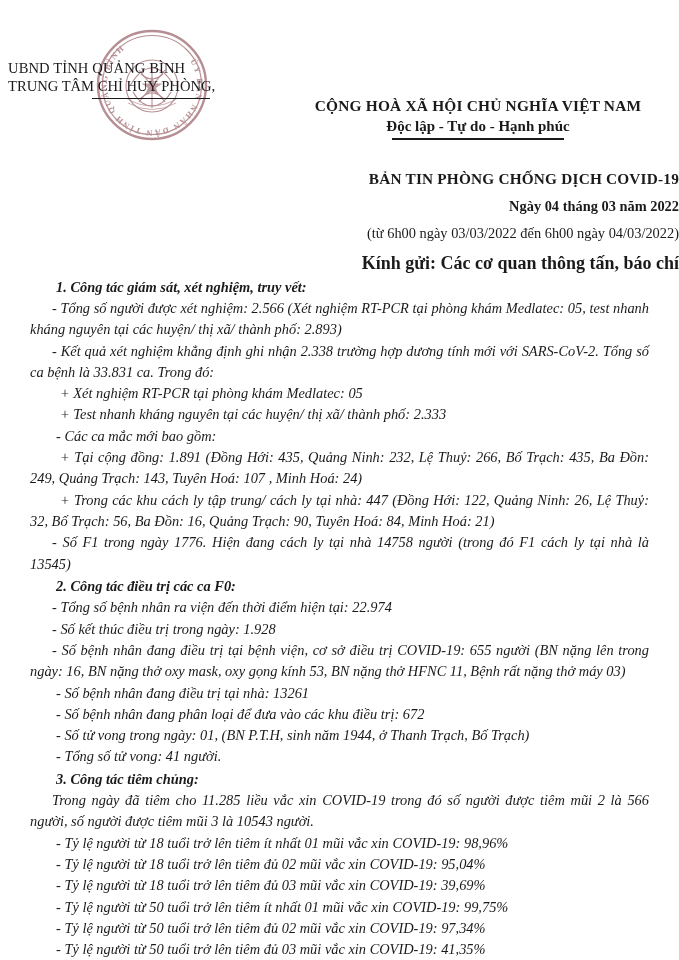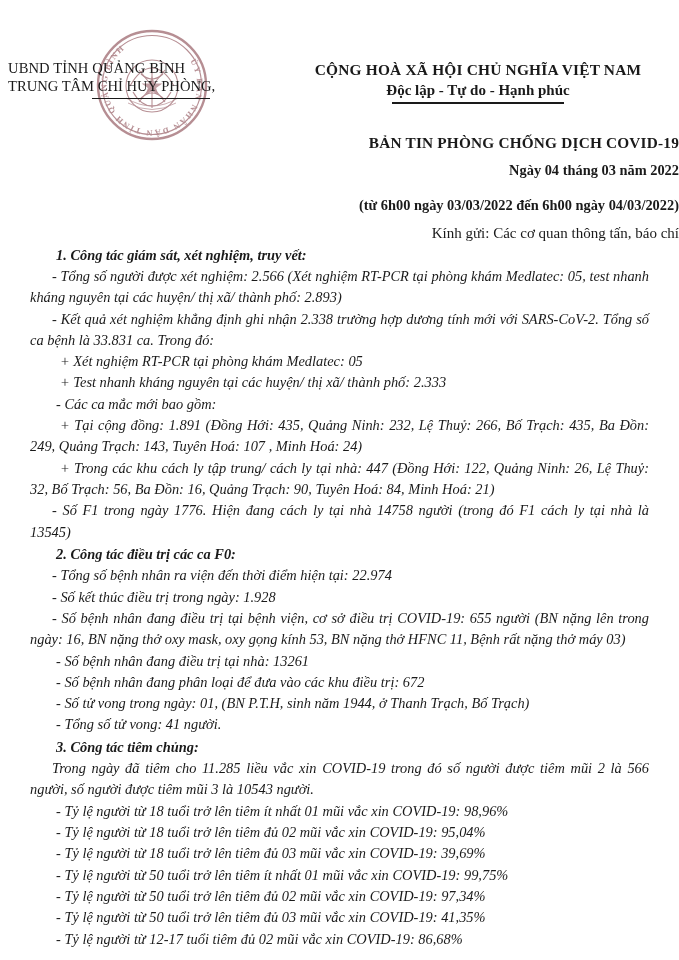--- a/index.html
+++ b/index.html
@@ -41,20 +41,21 @@
   }
   .hdr-left {
     width: 285px;
     text-align: left;
     padding-left: 8px;
   }
   .hdr-right {
     flex: 1;
     text-align: center;
     padding-right: 16px;
+    margin-top: 36px;
   }
   .org-line1 {
     font-size: 14.6px;
     letter-spacing: .1px;
     line-height: 1.22;
   }
   .org-line2, .org-line3 {
     font-weight: normal;
     font-size: 14.6px;
     line-height: 1.22;
@@ -94,27 +95,28 @@
     font-weight: bold;
     font-size: 15.3px;
     letter-spacing: .2px;
   }
   .doc-date {
     font-weight: bold;
     font-size: 14.4px;
     margin-top: 10px;
   }
   .doc-range {
-    font-weight: bold;
-    font-size: 14.4px;
-    margin-top: 18px;
+    font-weight: normal;
+    font-size: 14.4px;
+    margin-top: 10px;
   }
   .doc-recipient {
-    font-size: 15px;
+    font-size: 18px;
     margin-top: 11px;
+    font-weight: bold;
   }
 
   
   .body-wrap {
     margin: 3px 30px 0 30px;
     font-style: italic;
   }
   .sec-head {
     font-weight: bold;
     font-size: 14.4px;

